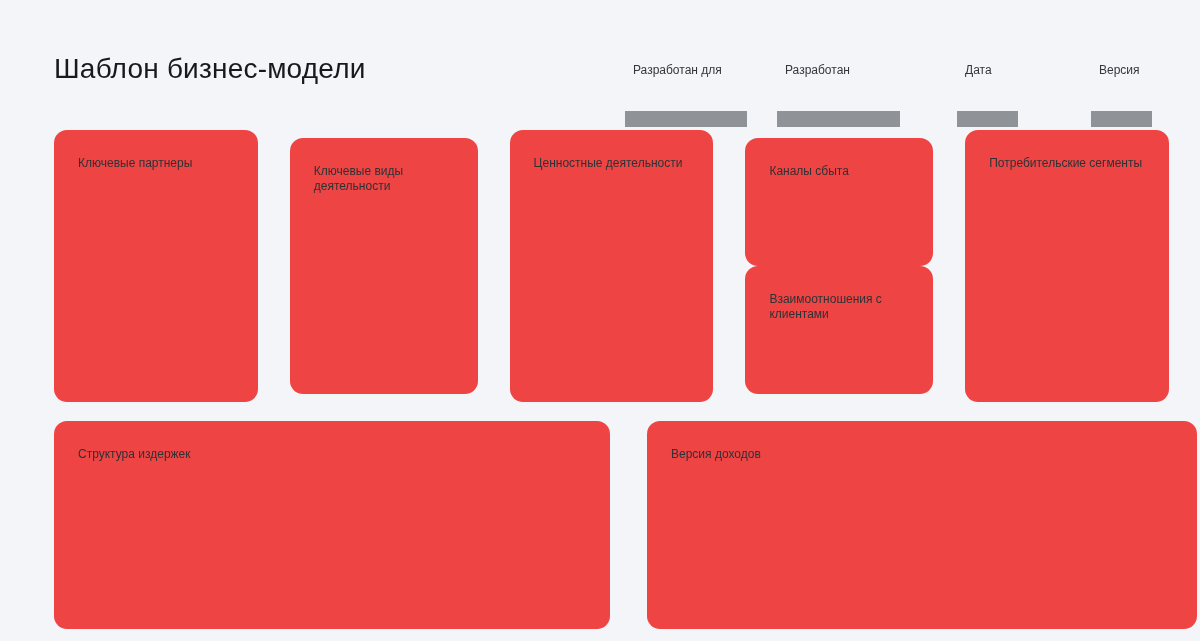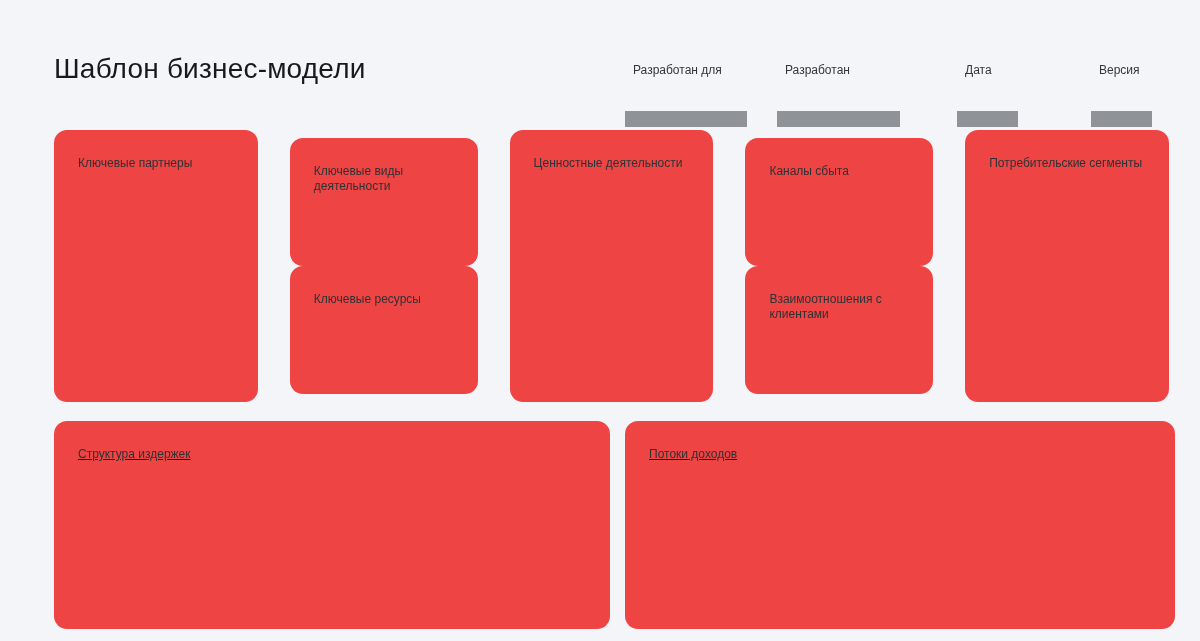--- a/index.html
+++ b/index.html
@@ -40,21 +40,21 @@
     padding: 18px 16px;
   }
   .card-tall { height: 272px; }
   .card-half { flex: 1 1 0; }
   .card-label { font-size: 12px; color: #2e3235; line-height: 15px; }
 
   
   .bottom-grid {
     position: absolute; top: 397px; left: 30px;
     width: 1131px; height: 208px;
-    display: grid; grid-template-columns: 556px 550px; column-gap: 15px; text-decoration: underline;
+    display: grid; grid-template-columns: 556px 550px; column-gap: 37px;
   }
   .card-wide { height: 208px; }
 </style>
 </head>
 <body>
 
 <div class="page">
 
   <h1 class="title">Шаблон бизнес-модели</h1>
 
@@ -78,23 +78,20 @@
   <main class="grid">
 
     <section class="card card-tall">
       <div class="card-label">Ключевые партнеры</div>
     </section>
 
     <div class="col">
       <section class="card card-half">
         <div class="card-label">Ключевые виды деятельности</div>
       </section>
-      <section class="card card-half">
-        <div class="card-label">Ключевые ресурсы</div>
-      </section>
     </div>
 
     <section class="card card-tall">
       <div class="card-label">Ценностные деятельности</div>
     </section>
 
     <div class="col">
       <section class="card card-half">
         <div class="card-label">Каналы сбыта</div>
       </section>
@@ -107,17 +104,17 @@
       <div class="card-label">Потребительские сегменты</div>
     </section>
 
   </main>
 
   <section class="bottom-grid">
     <section class="card card-wide">
       <div class="card-label">Структура издержек</div>
     </section>
     <section class="card card-wide">
-      <div class="card-label">Потоки доходов</div>
+      <div class="card-label">Версия доходов</div>
     </section>
   </section>
 
 </div>
 
 </body></html>

